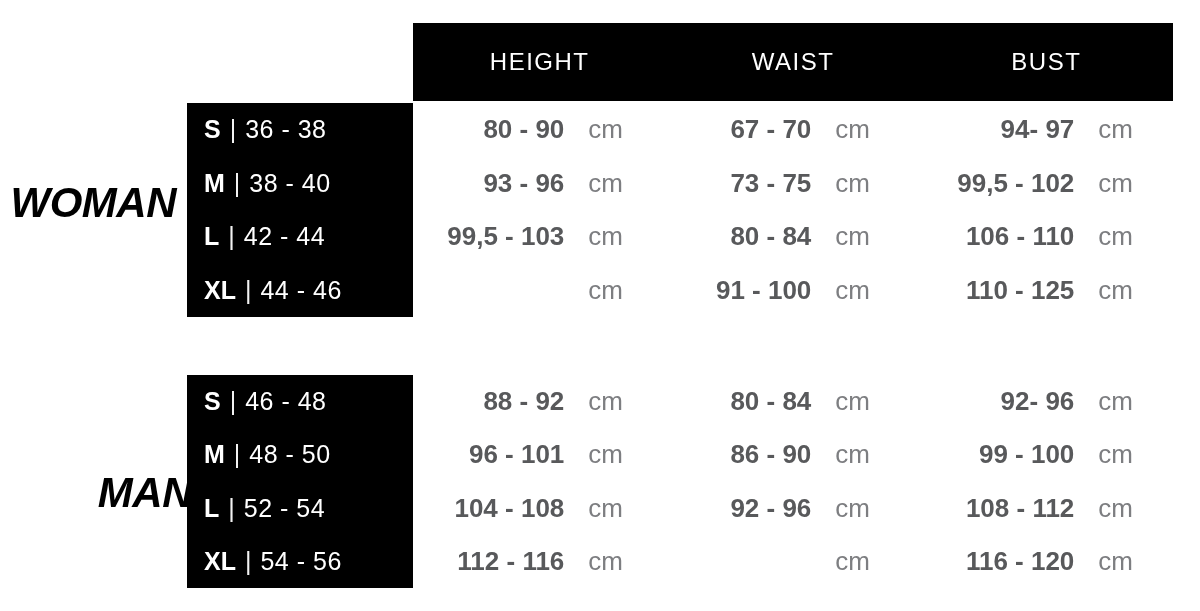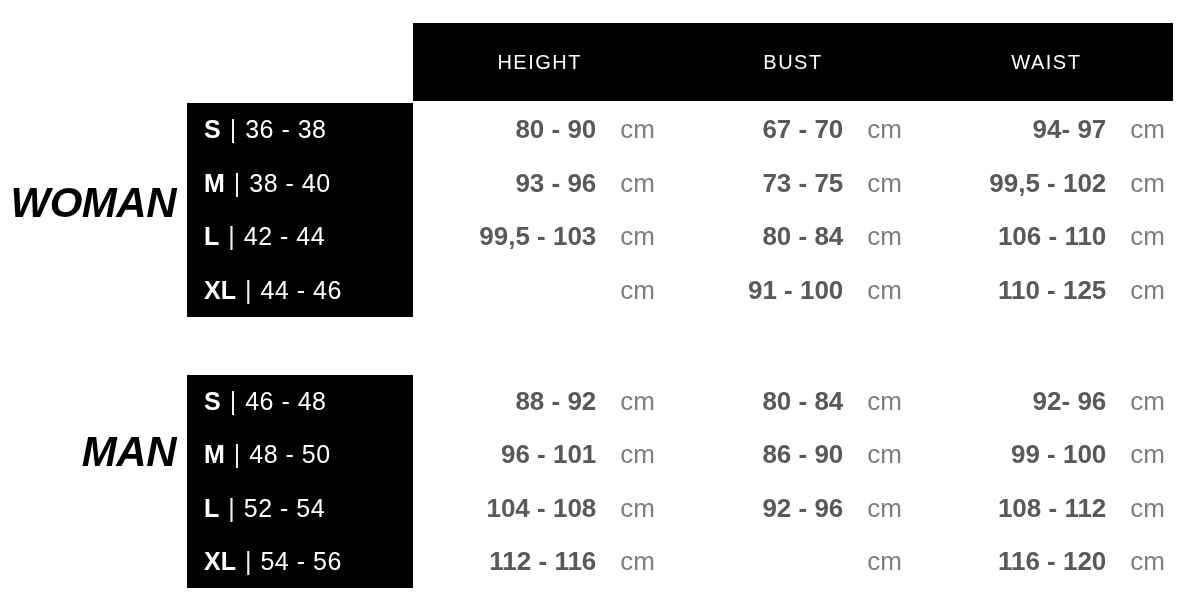--- a/index.html
+++ b/index.html
@@ -9,70 +9,70 @@
     font-family:"Liberation Sans", sans-serif;
   }
 
   
   .header-bar {
     position:absolute; left:413px; top:23px; width:760px; height:78px;
     background:#000; display:flex;
   }
   .header-cell {
     flex:1; display:flex; align-items:center; justify-content:center;
-    color:#fff; font-size:20px; font-weight:400; letter-spacing:1.5px;
+    color:#fff; font-size:24px; font-weight:400; letter-spacing:1.5px;
   }
 
   
   .gender {
     position:absolute; left:0; width:176px; text-align:right;
     font-weight:bold; font-style:italic; font-size:42px; line-height:1;
     letter-spacing:-0.5px; color:#000;
   }
   .gender-woman { top:182px; }
-  .gender-man   { top:431px; }
+  .gender-man   { top:472px;margin-left:16px; }
 
   
   .size-box {
     position:absolute; left:187px; width:226px; background:#000;
     display:flex; flex-direction:column;
   }
   .size-box-woman { top:103px; height:214px; }
   .size-box-man   { top:375px; height:213px; }
   .size-row {
     flex:1; display:flex; align-items:center; padding-left:17px;
     color:#fff; font-size:25px; white-space:nowrap;
   }
   .size-letter { font-weight:bold; }
   .size-sep    { font-weight:normal; margin:0 9px; opacity:0.95; }
   .size-range  { font-weight:normal; letter-spacing:0.5px; }
 
   
   .data-grid {
     position:absolute; left:413px; width:734px;
-    display:grid; grid-template-columns:224px 247px 263px;padding-left:32px;
+    display:grid; grid-template-columns:224px 247px 263px;
   }
   .data-grid-woman { top:103px; grid-auto-rows:53.5px; }
   .data-grid-man   { top:375px; grid-auto-rows:53.25px; }
   .cell {
     display:flex; align-items:center; justify-content:flex-end;
     padding-right:14px; white-space:nowrap;
   }
   .value { font-weight:bold; color:#58595b; font-size:26px; }
   .unit  { font-weight:normal; color:#7d7e81; font-size:26px; margin-left:24px; }
 </style>
 </head>
 <body>
 
 <div>
 
   <div class="header-bar">
     <div class="header-cell">HEIGHT</div>
+    <div class="header-cell">WAIST</div>
     <div class="header-cell">BUST</div>
-    <div class="header-cell">WAIST</div>
   </div>
 
   <div class="gender gender-woman">WOMAN</div>
   <div class="gender gender-man">MAN</div>
 
   <div class="size-box size-box-woman">
     <div class="size-row">
       <span class="size-letter">S</span>
       <span class="size-sep">|</span>
       <span class="size-range">36 - 38</span>

